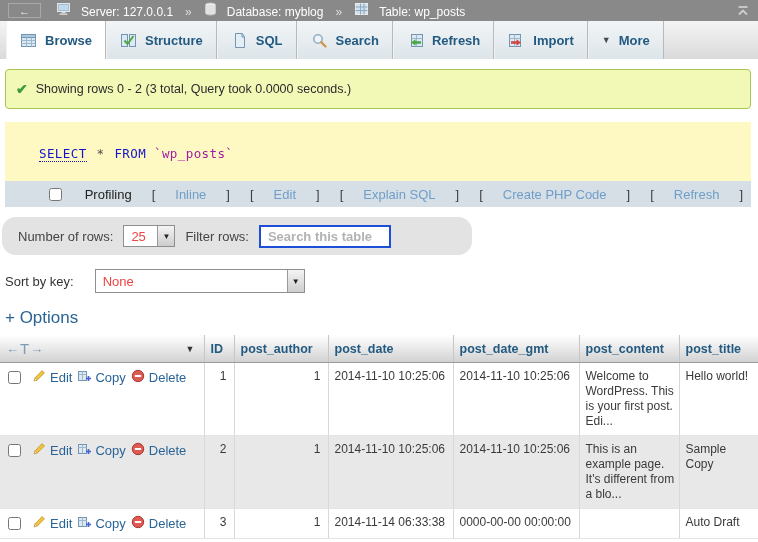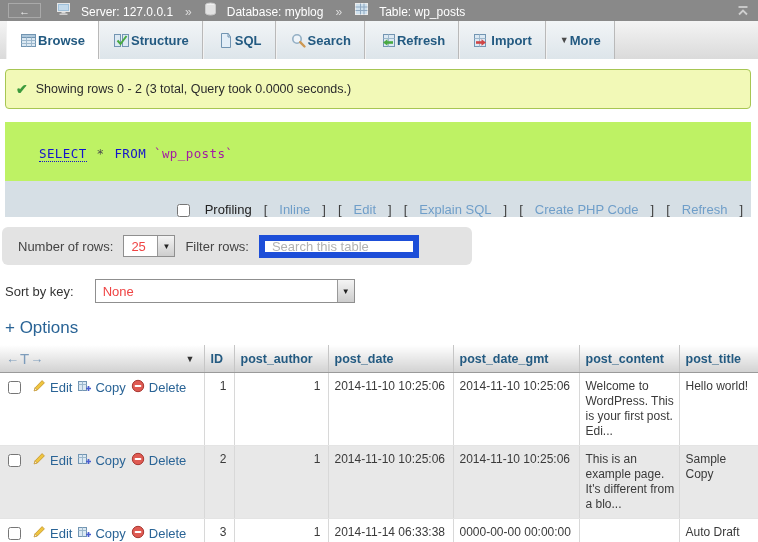--- a/index.html
+++ b/index.html
@@ -13,50 +13,50 @@
   
   .topbar{height:21px;background:#898989;color:#fff;display:flex;align-items:center;gap:5px;padding:0 8px;font-size:12px;}
   .backbtn{border:1px solid #a9a9a9;height:15px;display:inline-flex;align-items:center;padding:0 10px;margin-right:10px;color:#efefef;cursor:pointer;font-size:11px;}
   .crumb{display:flex;align-items:flex-end;gap:10px;}
   .crumb a{color:#fff;text-decoration:none;}
   .crumb .sep{color:#ddd;margin:0 2px;}
   .collapse{margin-left:auto;cursor:pointer;display:flex;align-items:center;}
 
   
   .tabbar{height:38px;background:linear-gradient(#f4f4f4,#dadada);display:flex;align-items:stretch;padding-left:6px;}
-  .tab{display:flex;align-items:center;gap:1px;padding:0 13px;border-right:1px solid #b9b9b9;border-left:1px solid #f2f2f2;
+  .tab{display:flex;align-items:center;gap:8px;padding:0 13px;border-right:1px solid #b9b9b9;border-left:1px solid #f2f2f2;
        color:#235a81;font-weight:bold;font-size:13px;cursor:pointer;background:linear-gradient(#f2f5f7,#dde5ea);}
   .tab.active{background:#fff;}
   .ticon{display:flex;align-items:center;}
   .more-arrow{color:#4a4a4a;font-size:9px;}
 
   
   .msg{margin:10px 7px 0 5px;background:#f2f9b7;border:1px solid #a7c653;border-radius:4px;
        padding:12px 10px;display:flex;align-items:center;gap:8px;font-size:12.5px;color:#2b2b2b;}
   .check{color:#3c9a3c;font-weight:bold;font-size:14px;line-height:12px;}
 
   
-  .qbox{margin:13px 7px 7px 5px;background:#bef264;}
+  .qbox{margin:13px 7px 7px 5px;background:#fef9c3;}
   .sql{padding:24px 10px 20px 34px;font-family:"DejaVu Sans Mono","Liberation Mono",monospace;font-size:12.5px;letter-spacing:.4px;}
   .kw{color:#1414cc;}
   .kw1{border-bottom:1px dotted #1414cc;}
   .star{color:#4c4c4c;margin:0 2px;}
   .ident{color:#a41ba4;}
-  .profbar{height:36px;background:#d6dfe5;display:flex;align-items:flex-end;justify-content:flex-end;padding-right:8px;font-size:13px;color:#222;gap:12px;}
+  .profbar{height:26px;background:#d6dfe5;display:flex;align-items:center;justify-content:flex-end;padding-right:8px;font-size:13px;color:#222;gap:20px;}
   .profbar input{margin:0 3px 0 0;}
   .plink{color:#6f9ec9;text-decoration:none;}
   .br{color:#3f3f3f;}
 
   
-  .rowbar{margin:10px 0 0 2px;width:470px;background:#e3e3e3;border-radius:6px;height:38px;
+  .rowbar{margin:10px 0 0 2px;width:470px;background:#e3e3e3;border-radius:14px;height:38px;
           display:flex;align-items:center;gap:10px;padding:0 16px;font-size:13px;color:#444;}
   .fs{display:inline-flex;background:#fff;border:1px solid #8f8f8f;height:22px;align-items:stretch;cursor:pointer;}
   .fs .val{flex:1;padding:0 7px;display:flex;align-items:center;font-size:13px;color:#ef4444;}
   .fs .btn{width:17px;background:linear-gradient(#f4f4f4,#cdcdcd);border-left:1px solid #999;display:flex;align-items:center;justify-content:center;font-size:8px;color:#222;}
-  .filter{width:160px;height:23px;border:6px solid #1d4ed8;padding:2px 7px;font-size:13px;font-family:inherit;color:#333;}
+  .filter{width:132px;height:23px;border:2px solid #1d4ed8;padding:2px 7px;font-size:13px;font-family:inherit;color:#333;font-weight:bold;}
   .filter::placeholder{color:#b2b2b2;}
   .sortrow{margin:14px 0 0 5px;display:flex;align-items:center;gap:21px;font-size:13px;color:#333;}
   .options{display:inline-block;margin:15px 0 7px 5px;color:#2a6496;font-size:17px;text-decoration:none;}
 
   
   table{width:758px;border-collapse:collapse;table-layout:fixed;font-size:12px;color:#3a3a3a;}
   th{background:linear-gradient(#ffffff,#d2d2d2);border-bottom:1px solid #9a9a9a;border-right:1px solid #c6c6c6;
      color:#235a81;font-size:12.5px;text-align:left;padding:6px 6px;font-weight:bold;white-space:nowrap;overflow:hidden;}
   th:last-child{border-right:none;}
   td{border-right:1px solid #d8d8d8;border-bottom:1px solid #e4e4e4;padding:6px 4px 6px 6px;vertical-align:top;line-height:15px;}
@@ -221,21 +221,21 @@
     <span class="btn">
         <span>▼</span>
       </span>
   </span>
   <span>Filter rows:</span>
   <input class="filter" placeholder="Search this table" style="">
 </div>
 
 <div class="sortrow">
   <span>Sort by key:</span>
-  <span class="fs" style="width:260px;height:24px">
+  <span class="fs" style="width:210px;height:24px">
     <span class="val">None</span>
     <span class="btn">
         <span>▼</span>
       </span>
   </span>
 </div>
 
 <a class="options">+ Options</a>
 
 

